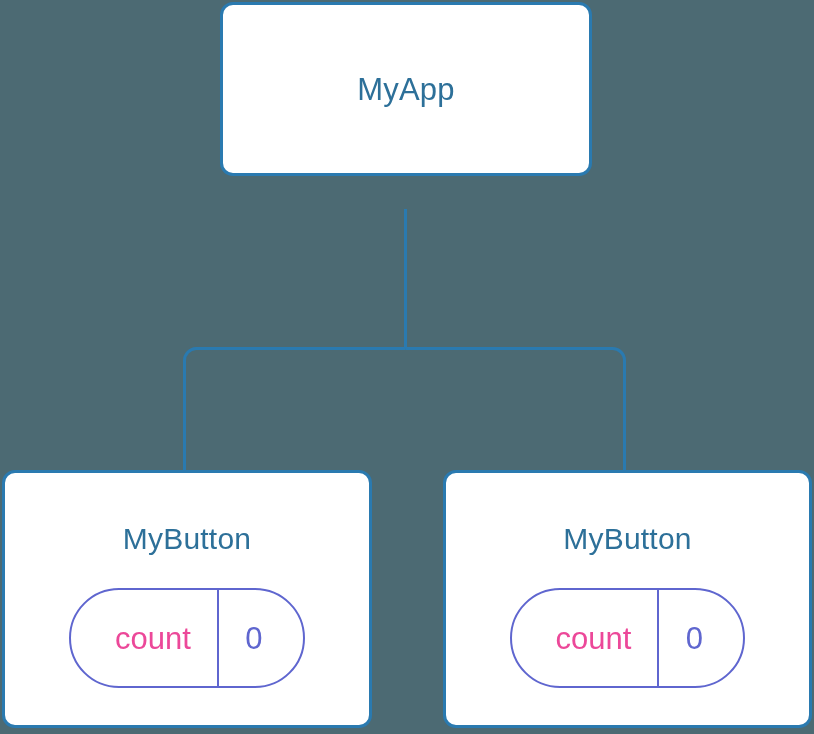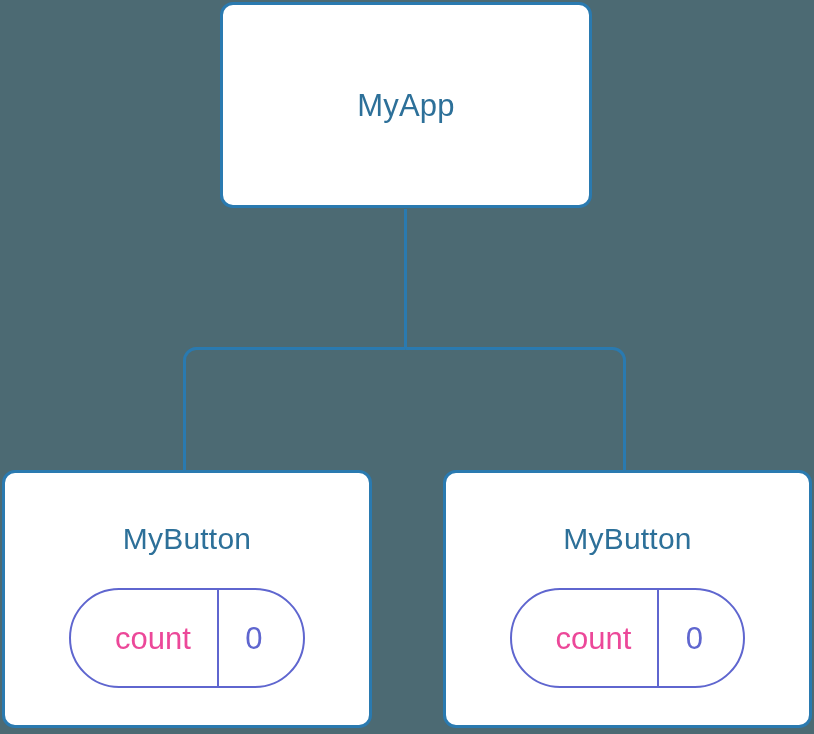--- a/index.html
+++ b/index.html
@@ -40,21 +40,21 @@
     border-radius: 13px;
     display: flex;
     flex-direction: column;
     align-items: center;
   }
 
   .node-card.root {
     left: 220px;
     top: 2px;
     width: 372px;
-    height: 206px;
+    height: 174px;
     justify-content: center;
   }
 
   .node-card.leaf-left {
     left: 2px;
     top: 470px;
     width: 370px;
     height: 258px;
     justify-content: flex-start;
   }

